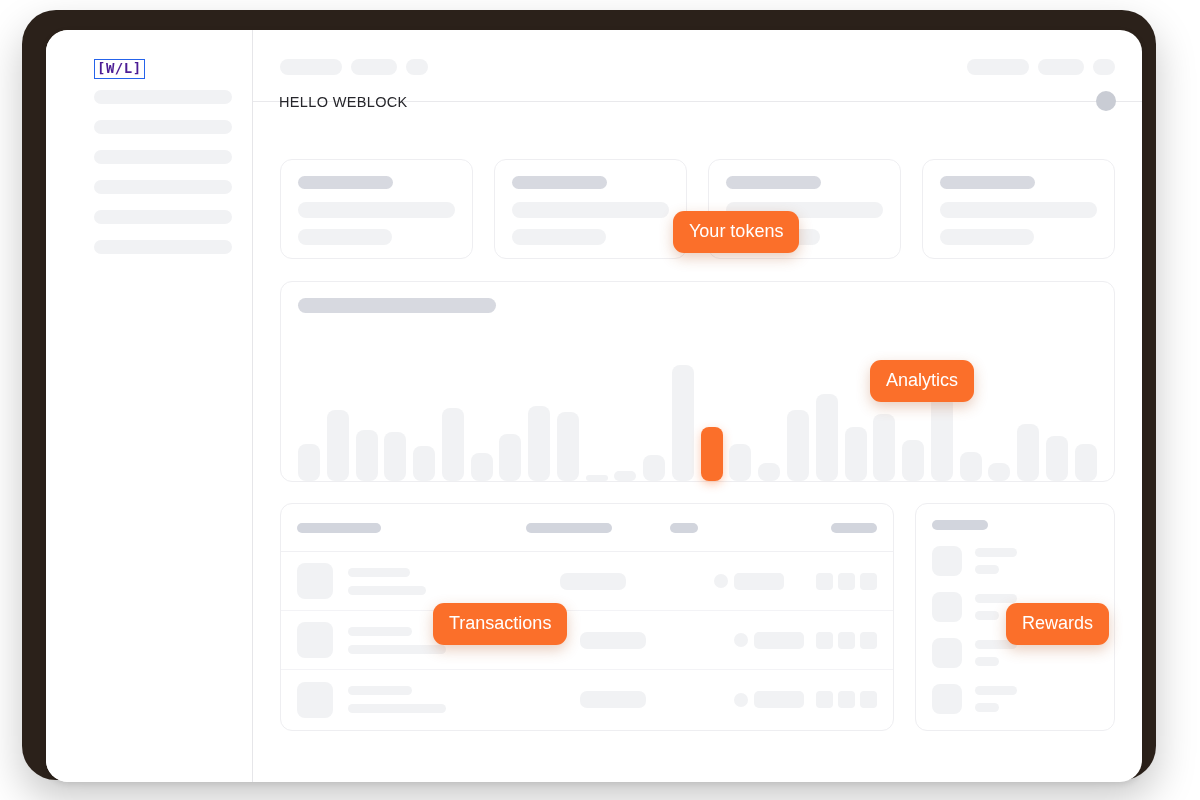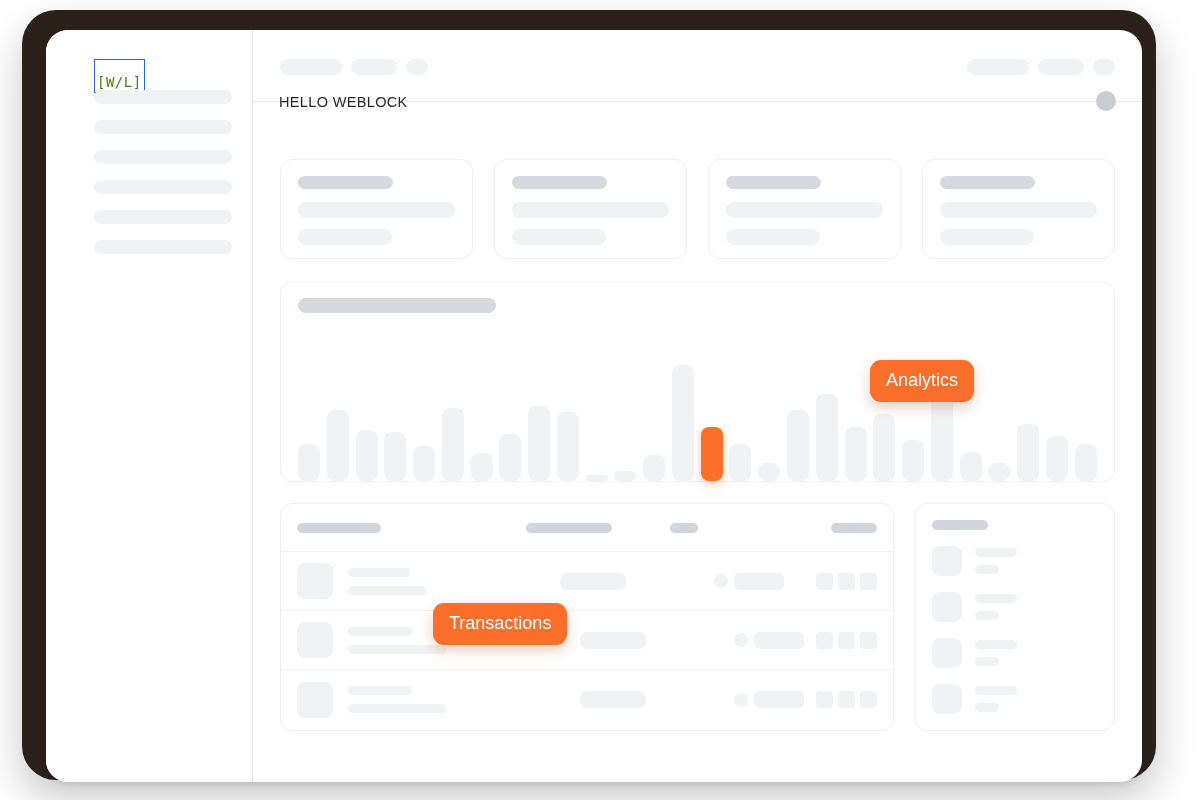--- a/index.html
+++ b/index.html
@@ -36,25 +36,26 @@
     width: 207px; height: 100%;
     background: #ffffff;
     border-right: 1px solid #e6e6e9;
   }
   .brand {
     position: absolute;
     left: 48px; top: 29px;
     font-size: 14px;
     font-family: "DejaVu Sans Mono", "Liberation Mono", monospace;
     letter-spacing: 0.5px;
-    color: #4d7c0f;
+    color: #4c1d95;
     border: 1.5px solid #2563eb;
-    padding: 15px 2px 2px 2px;
+    padding: 1px 2px 2px 2px;
     line-height: 1.05;
     background: #fff;
+    font-weight: bold;
   }
   .side-list { position: absolute; left: 48px; top: 60px; width: 140px; }
   .side-skel {
     height: 14px; width: 138px;
     background: #f1f2f4;
     border-radius: 7px;
     margin-bottom: 16px;
   }
 
   
@@ -387,17 +388,19 @@
                   <div class="l1"></div>
                   <div class="l2"></div>
                 </div>
               </div>
             </div>
         </div>
       </div>
 
     </div>
 
+    <div class="badge" id="badge-tokens">Your tokens</div>
     <div class="badge" id="badge-transactions">Transactions</div>
     <div class="badge" id="badge-analytics">Analytics</div>
+    <div class="badge" id="badge-rewards">Rewards</div>
 
   </div>
 </div>
 
 </body></html>

